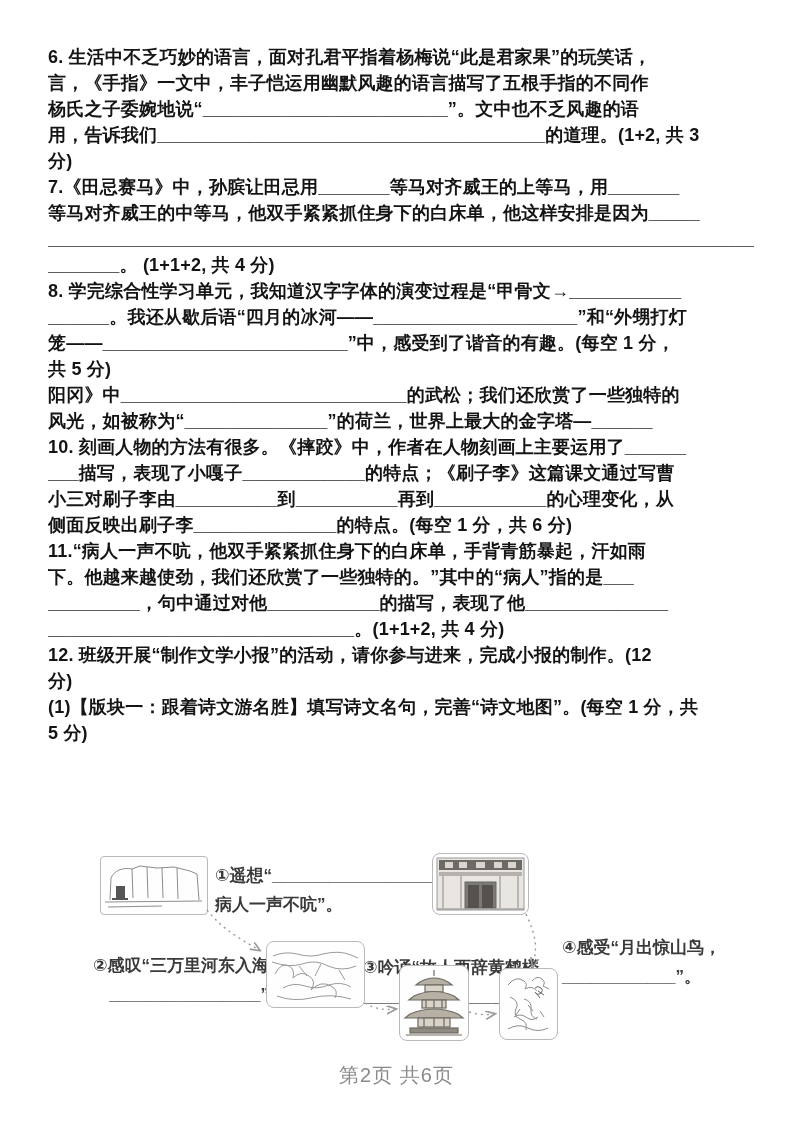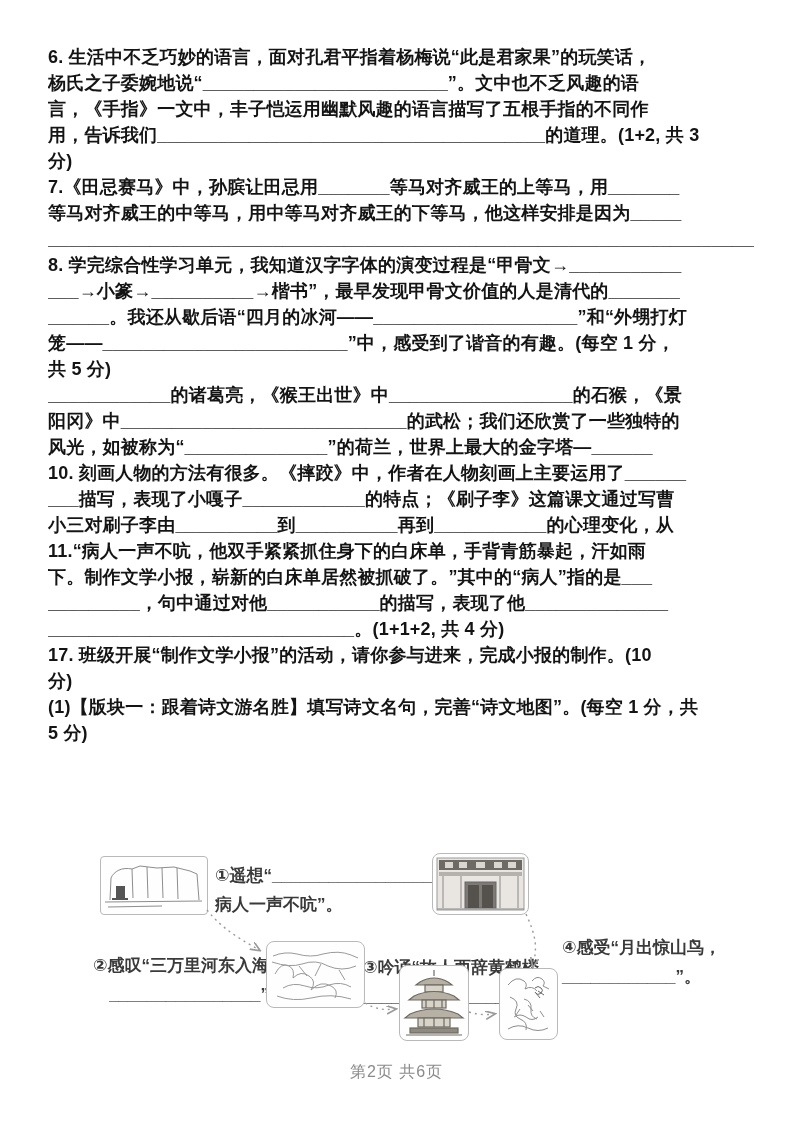--- a/index.html
+++ b/index.html
@@ -23,54 +23,54 @@
   .illus-box{
     position:absolute; background:#fefefe;
     border:1px solid #b9b9b9; border-radius:7px;
     display:flex; align-items:center; justify-content:center;
     overflow:hidden;
   }
   .illus-box svg{display:block;}
   .arrows{position:absolute; left:85px; top:840px; pointer-events:none;}
   .footer{
     position:absolute; left:0; top:1062px; width:100%;
-    text-align:center; font-size:16px; color:#8a8a8a; font-weight:400;
+    text-align:center; font-size:20px; color:#8a8a8a; font-weight:400;
     letter-spacing:1px;
   }
 </style>
 </head>
 <body>
 
 <div class="sheet">
 
   <div class="questions">
       <div class="qline">6. 生活中不乏巧妙的语言，面对孔君平指着杨梅说“此是君家果”的玩笑话，</div>
+      <div class="qline">言，《手指》一文中，丰子恺运用幽默风趣的语言描写了五根手指的不同作</div>
       <div class="qline">杨氏之子委婉地说“________________________”。文中也不乏风趣的语</div>
-      <div class="qline">言，《手指》一文中，丰子恺运用幽默风趣的语言描写了五根手指的不同作</div>
       <div class="qline">用，告诉我们______________________________________的道理。(1+2, 共 3</div>
       <div class="qline">分)</div>
       <div class="qline">7.《田忌赛马》中，孙膑让田忌用_______等马对齐威王的上等马，用_______</div>
-      <div class="qline">等马对齐威王的中等马，用中等马对齐威王的下等马，他这样安排是因为_____</div>
+      <div class="qline">等马对齐威王的中等马，他双手紧紧抓住身下的白床单，他这样安排是因为_____</div>
       <div class="qline">______________________________________________________________________</div>
+      <div class="qline">_______。 (1+1+2, 共 4 分)</div>
       <div class="qline">8. 学完综合性学习单元，我知道汉字字体的演变过程是“甲骨文→___________</div>
-      <div class="qline">___→小篆→__________→楷书”，最早发现甲骨文价值的人是清代的_______</div>
       <div class="qline">______。我还从歇后语“四月的冰河——____________________”和“外甥打灯</div>
       <div class="qline">笼——________________________”中，感受到了谐音的有趣。(每空 1 分，</div>
       <div class="qline">共 5 分)</div>
-      <div class="qline">____________的诸葛亮，《猴王出世》中__________________的石猴，《景</div>
       <div class="qline">阳冈》中____________________________的武松；我们还欣赏了一些独特的</div>
       <div class="qline">风光，如被称为“______________”的荷兰，世界上最大的金字塔—______</div>
       <div class="qline">10. 刻画人物的方法有很多。《摔跤》中，作者在人物刻画上主要运用了______</div>
       <div class="qline">___描写，表现了小嘎子____________的特点；《刷子李》这篇课文通过写曹</div>
       <div class="qline">小三对刷子李由__________到__________再到___________的心理变化，从</div>
+      <div class="qline">侧面反映出刷子李______________的特点。(每空 1 分，共 6 分)</div>
       <div class="qline">11.“病人一声不吭，他双手紧紧抓住身下的白床单，手背青筋暴起，汗如雨</div>
-      <div class="qline">下。制作文学小报，崭新的白床单居然被抓破了。”其中的“病人”指的是___</div>
+      <div class="qline">下。他越来越使劲，我们还欣赏了一些独特的。”其中的“病人”指的是___</div>
       <div class="qline">_________，句中通过对他___________的描写，表现了他______________</div>
       <div class="qline">______________________________。(1+1+2, 共 4 分)</div>
-      <div class="qline">17. 班级开展“制作文学小报”的活动，请你参与进来，完成小报的制作。(10</div>
+      <div class="qline">12. 班级开展“制作文学小报”的活动，请你参与进来，完成小报的制作。(12</div>
       <div class="qline">分)</div>
       <div class="qline">(1)【版块一：跟着诗文游名胜】填写诗文名句，完善“诗文地图”。(每空 1 分，共</div>
       <div class="qline">5 分)</div>
     </div>
 
   <div class="illus-box" style="left:100px;top:856px;width:106px;height:57px;border-radius:4px;">
     <svg width="104" height="55" viewBox="0 0 104 55" fill="none" stroke="#8d8d8d" stroke-width="1">
       <path d="M8,42 L9,20 C12,13 20,9 30,11 L38,8 L55,10 L72,9 L88,13 L95,16 L97,42"></path>
       <path d="M30,11 L31,40"></path>
         <path d="M45,9 L46,40"></path>

